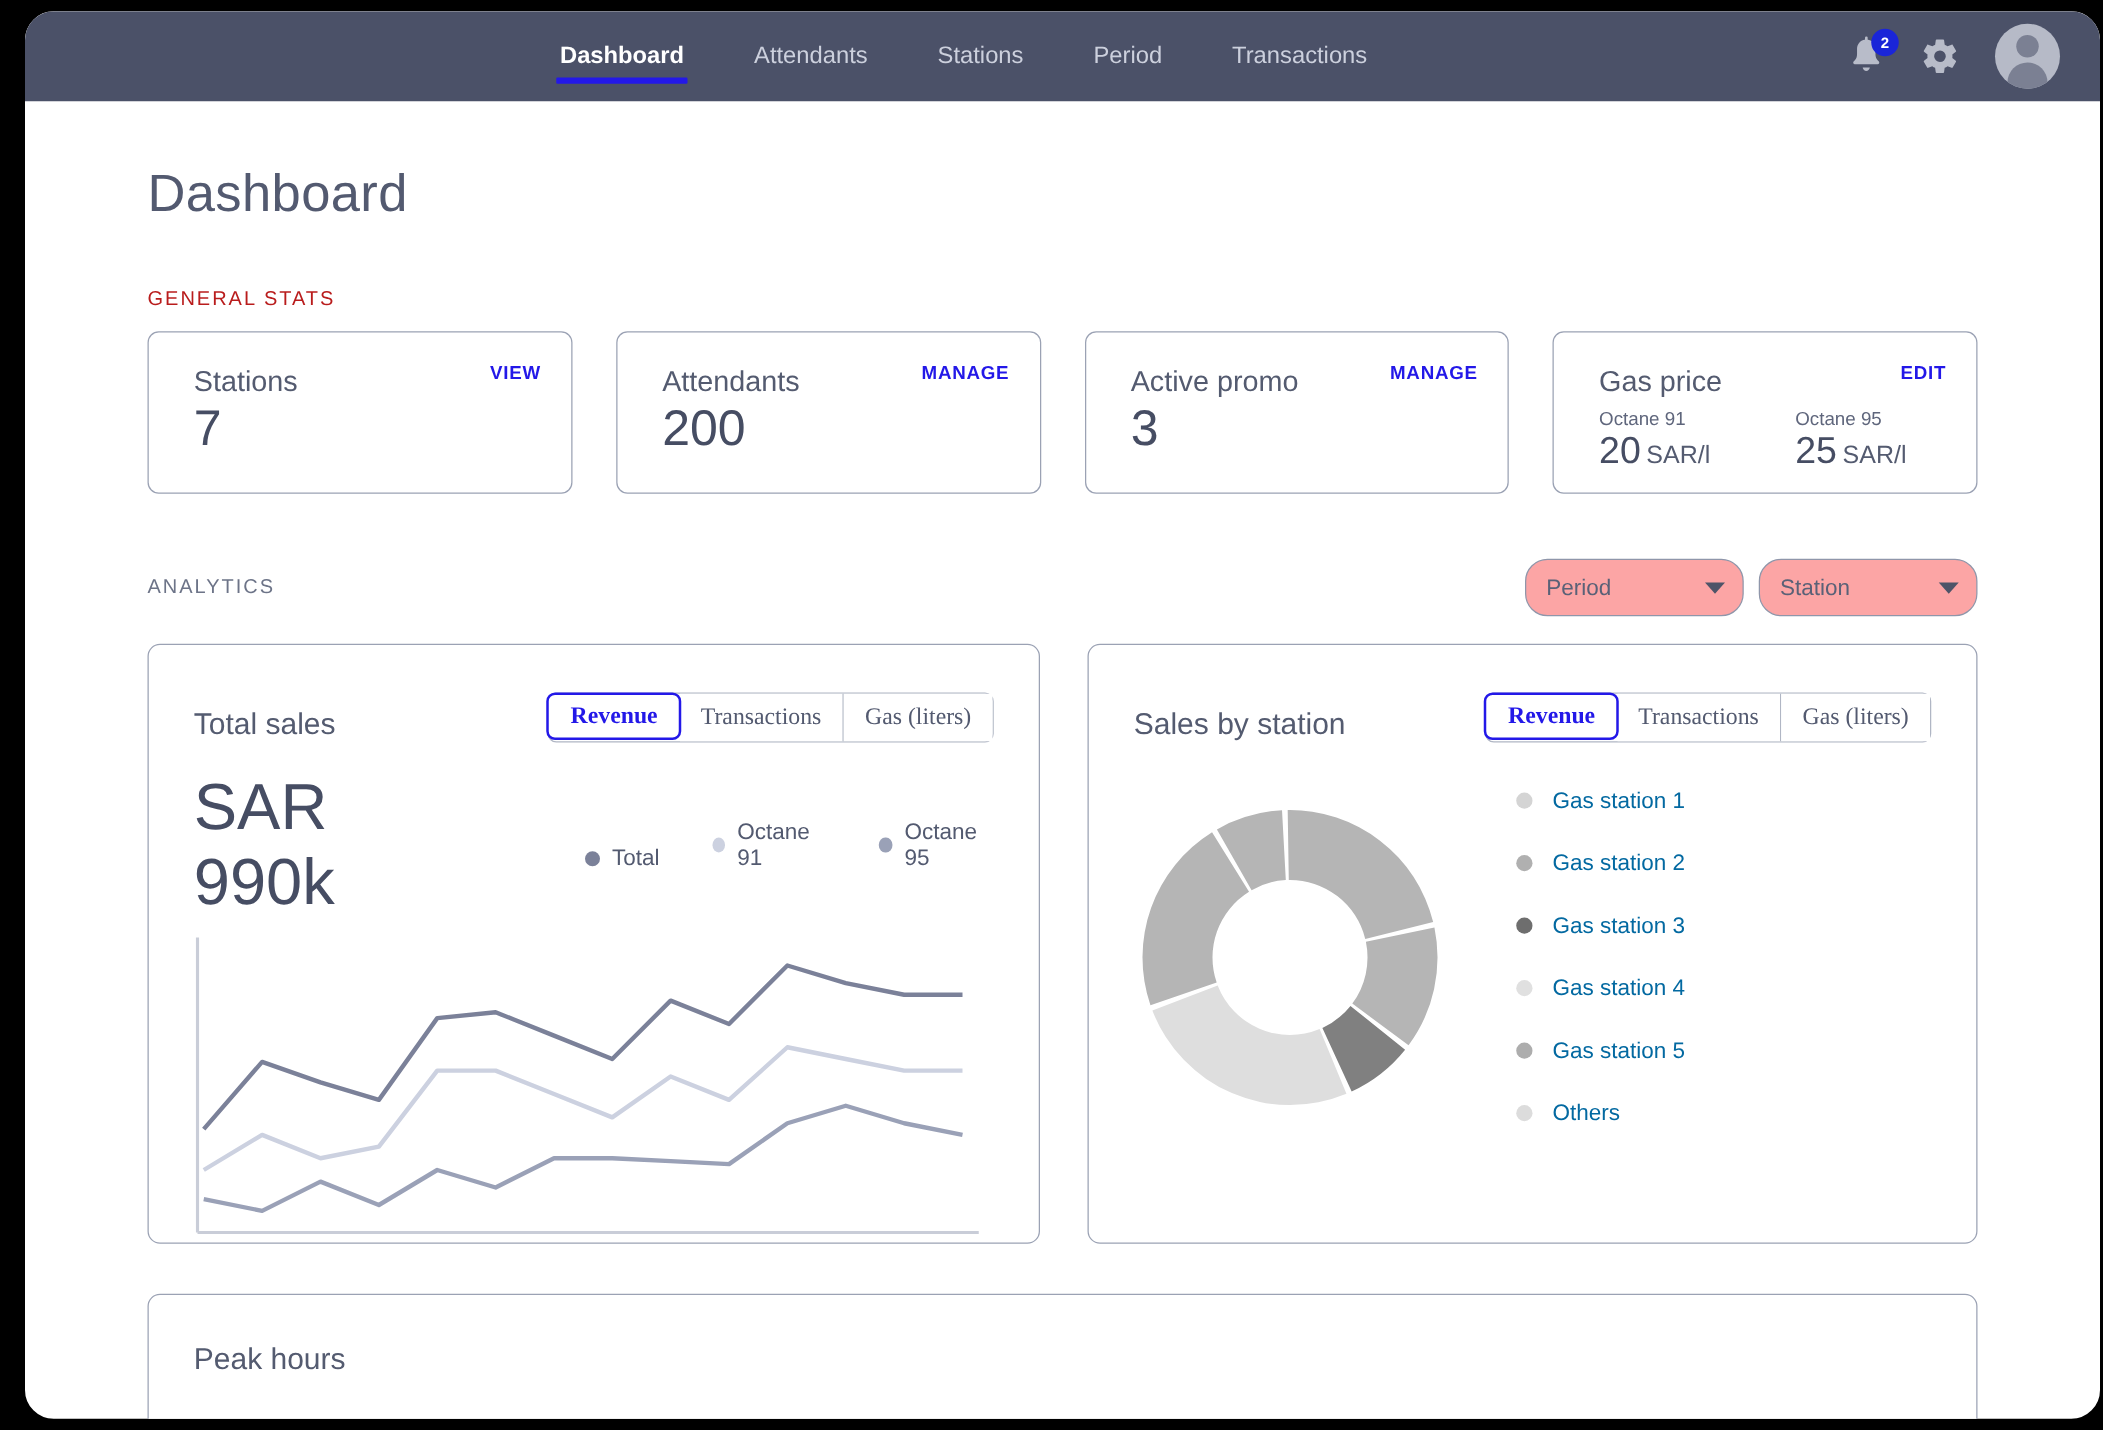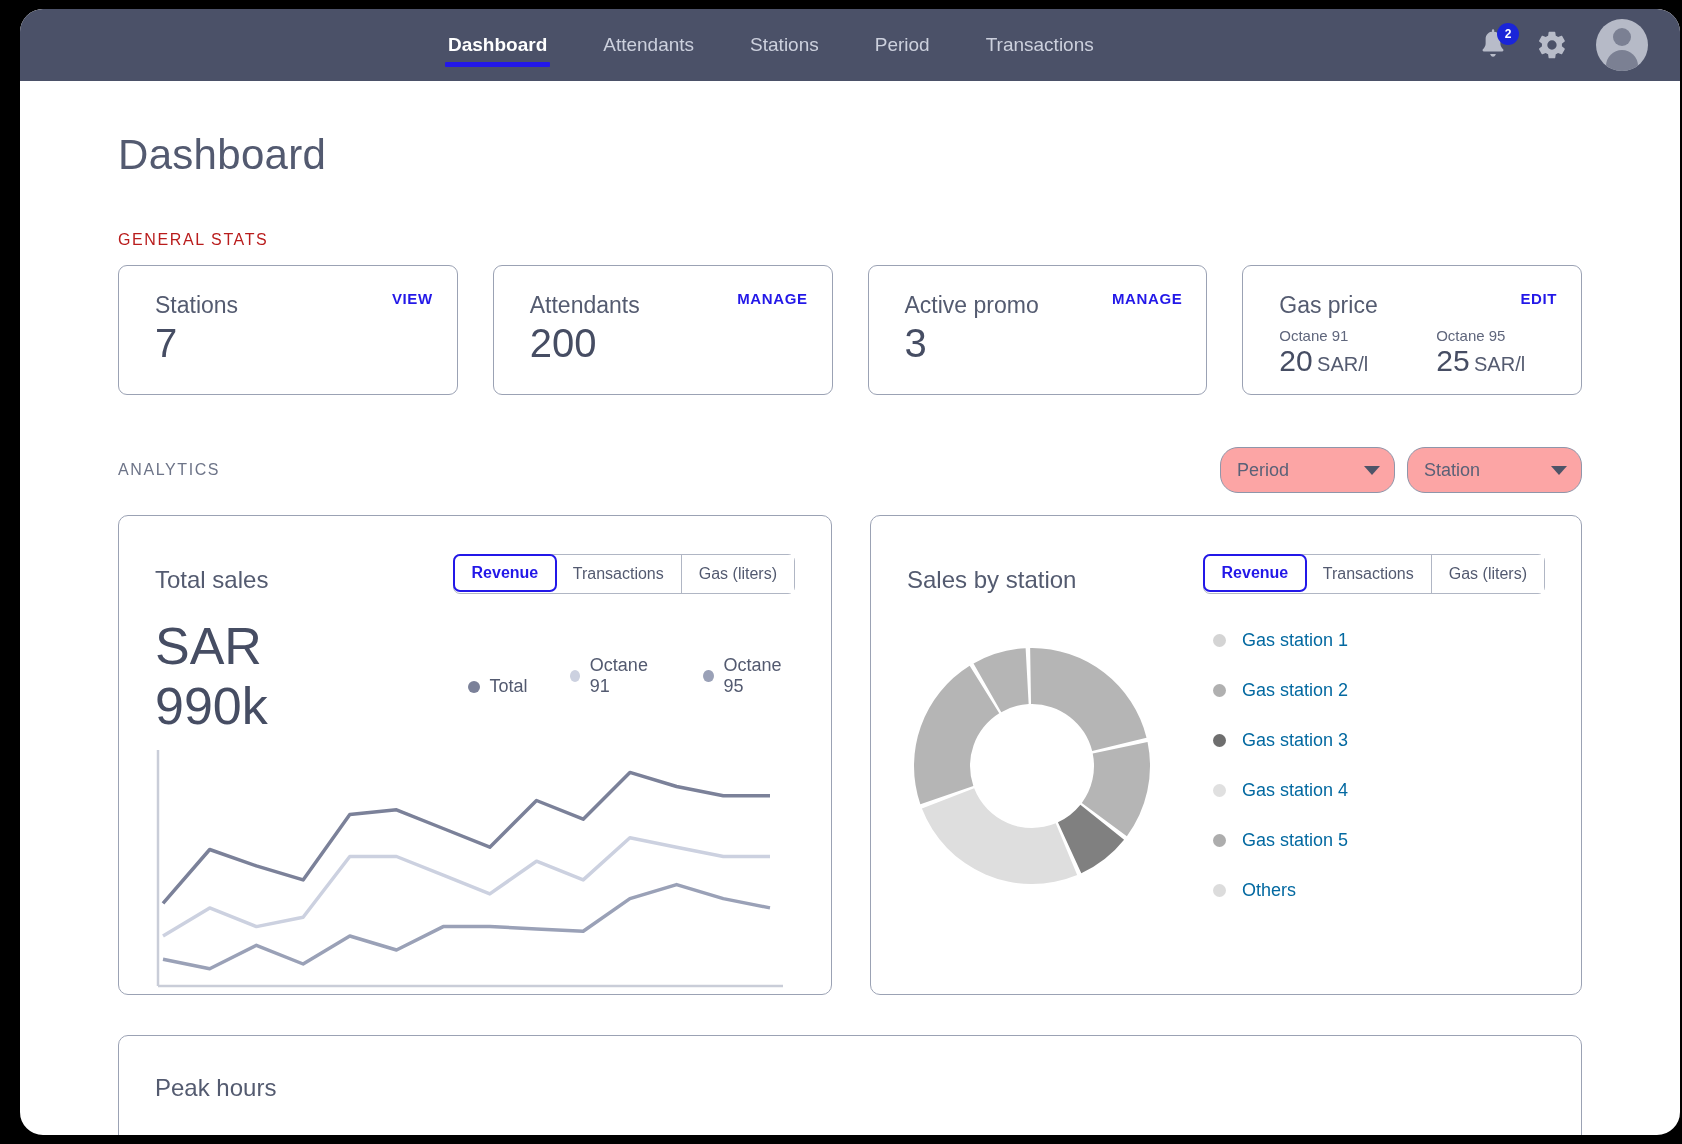--- a/index.html
+++ b/index.html
@@ -225,26 +225,27 @@
     border: 1.5px solid #b0b6c4;
     border-radius: 7px;
     overflow: visible;
     position: relative;
     height: 40px;
   }
   .seg-btn {
     padding: 0 17px;
     height: 100%;
     display: flex; align-items: center;
-    font-size: 16px;
+    font-size: 19px;
     color: #535a70;
     border-right: 1.5px solid #b0b6c4;
     cursor: pointer;
     background: #fff;
     white-space: nowrap;
+    font-family: Liberation Serif, serif;
   }
   .seg-btn:last-child { border-right: none; }
   .seg-btn.active {
     color: #2318e8;
     font-weight: bold;
     border: 2px solid #2318e8;
     border-radius: 7px;
     margin: -1.5px;
     z-index: 2;
     background: #fff;

